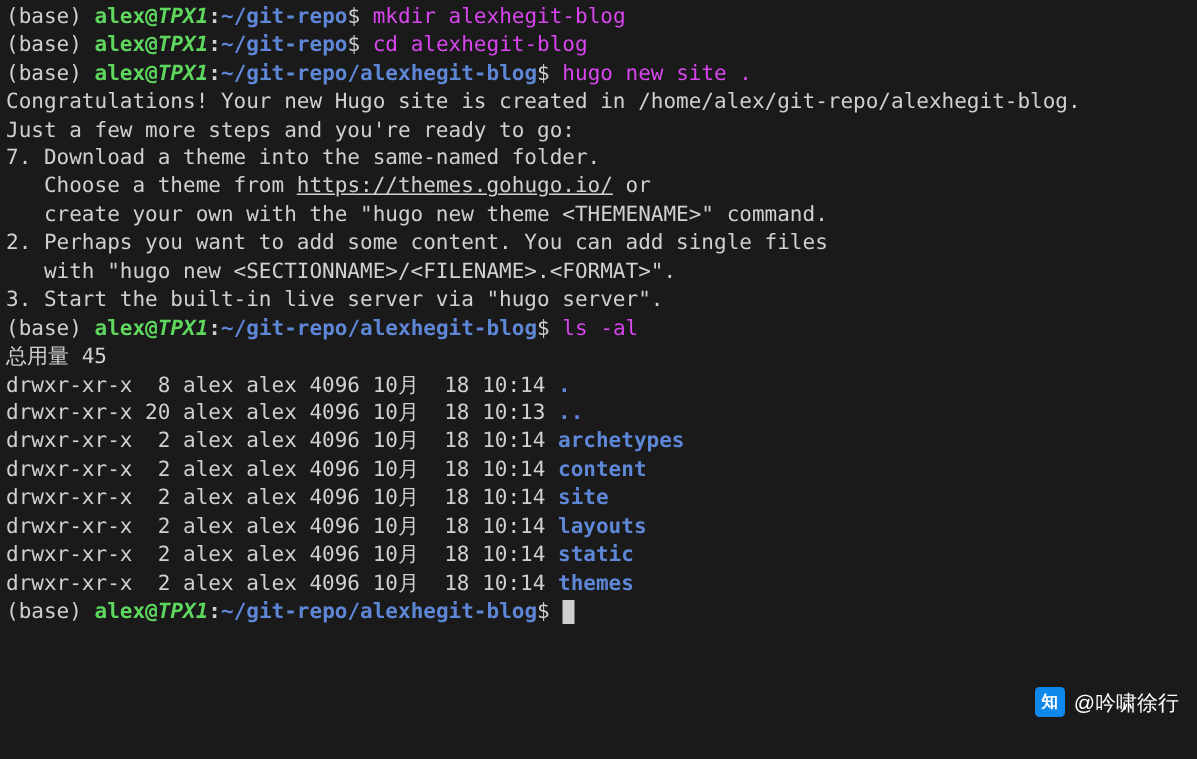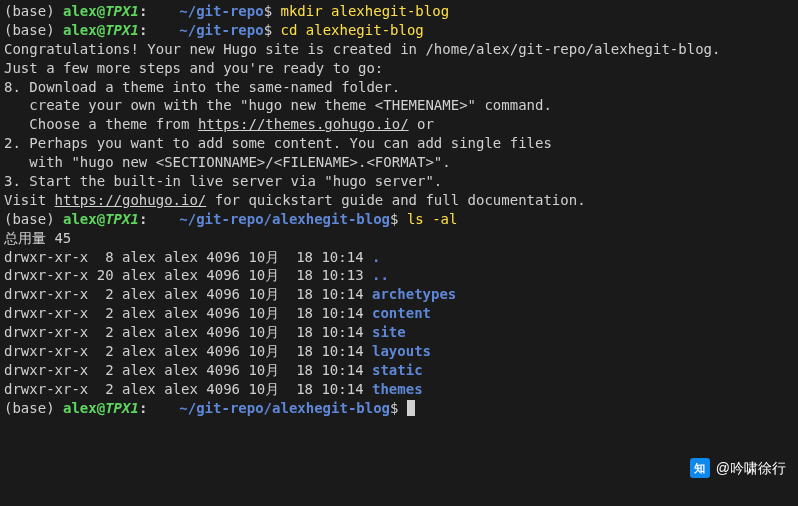--- a/index.html
+++ b/index.html
@@ -13,23 +13,23 @@
       height: 506px;
       overflow: hidden;
       padding: 2px 4px;
       position: relative;
     }
     .line { white-space: pre; }
     .base { color: #d0d0d0; }
     .user { color: #5fd75f; font-weight: bold; }
     .host { color: #5fd75f; font-weight: bold; font-style: italic; }
     .colon { color: #d0d0d0; font-weight: bold; }
-    .path { color: #5f87d7; font-weight: bold; margin-left: 32px; }
+    .path { color: #5f87d7; font-weight: bold; }
     .dollar { color: #d0d0d0; }
-    .cmd { color: #fde047; text-align: center; }
+    .cmd { color: #d946ef; text-align: center; }
     .output { color: #d0d0d0; }
     .link { color: #d0d0d0; text-decoration: underline; }
     .dir { color: #5f87d7; font-weight: bold; }
     .cursor {
       display: inline-block;
       width: 8px;
       height: 16px;
       background: #d0d0d0;
       vertical-align: text-bottom;
     }
@@ -56,33 +56,33 @@
       font-size: 11px;
       font-weight: bold;
     }
   </style>
 </head>
 <body>
 
 <div>
   <div class="line"><span class="base">(base) </span><span class="user">alex</span><span class="user">@</span><span class="host">TPX1</span><span class="colon">:</span><span class="path">~/git-repo</span><span class="dollar">$ </span><span class="cmd">mkdir alexhegit-blog</span></div>
   <div class="line"><span class="base">(base) </span><span class="user">alex</span><span class="user">@</span><span class="host">TPX1</span><span class="colon">:</span><span class="path">~/git-repo</span><span class="dollar">$ </span><span class="cmd">cd alexhegit-blog</span></div>
+  <div class="line"><span class="base">(base) </span><span class="user">alex</span><span class="user">@</span><span class="host">TPX1</span><span class="colon">:</span><span class="path">~/git-repo/alexhegit-blog</span><span class="dollar">$ </span><span class="cmd">hugo new site .</span></div>
 
   <div class="line output">Congratulations! Your new Hugo site is created in /home/alex/git-repo/alexhegit-blog.</div>
   <div class="line output"></div>
   <div class="line output">Just a few more steps and you're ready to go:</div>
   <div class="line output"></div>
-  <div class="line output">8. Download a theme into the same-named folder.</div>
+  <div class="line output">7. Download a theme into the same-named folder.</div>
+  <div class="line output"><span>   Choose a theme from </span><span class="link">https://themes.gohugo.io/</span><span> or</span></div>
   <div class="line output">   create your own with the "hugo new theme &lt;THEMENAME&gt;" command.</div>
-  <div class="line output"><span>   Choose a theme from </span><span class="link">https://themes.gohugo.io/</span><span> or</span></div>
   <div class="line output">2. Perhaps you want to add some content. You can add single files</div>
   <div class="line output">   with "hugo new &lt;SECTIONNAME&gt;/&lt;FILENAME&gt;.&lt;FORMAT&gt;".</div>
   <div class="line output">3. Start the built-in live server via "hugo server".</div>
   <div class="line output"></div>
-  <div class="line output"><span>Visit </span><span class="link">https://gohugo.io/</span><span> for quickstart guide and full documentation.</span></div>
 
   <div class="line"><span class="base">(base) </span><span class="user">alex</span><span class="user">@</span><span class="host">TPX1</span><span class="colon">:</span><span class="path">~/git-repo/alexhegit-blog</span><span class="dollar">$ </span><span class="cmd">ls -al</span></div>
 
   <div class="line output">总用量 45</div>
 
   <div id="ls-rows">
       <div class="line"><span class="output">drwxr-xr-x  8 alex alex 4096 10月  18 10:14 </span><span class="dir">.</span></div>
       <div class="line"><span class="output">drwxr-xr-x 20 alex alex 4096 10月  18 10:13 </span><span class="dir">..</span></div>
       <div class="line"><span class="output">drwxr-xr-x  2 alex alex 4096 10月  18 10:14 </span><span class="dir">archetypes</span></div>
       <div class="line"><span class="output">drwxr-xr-x  2 alex alex 4096 10月  18 10:14 </span><span class="dir">content</span></div>

